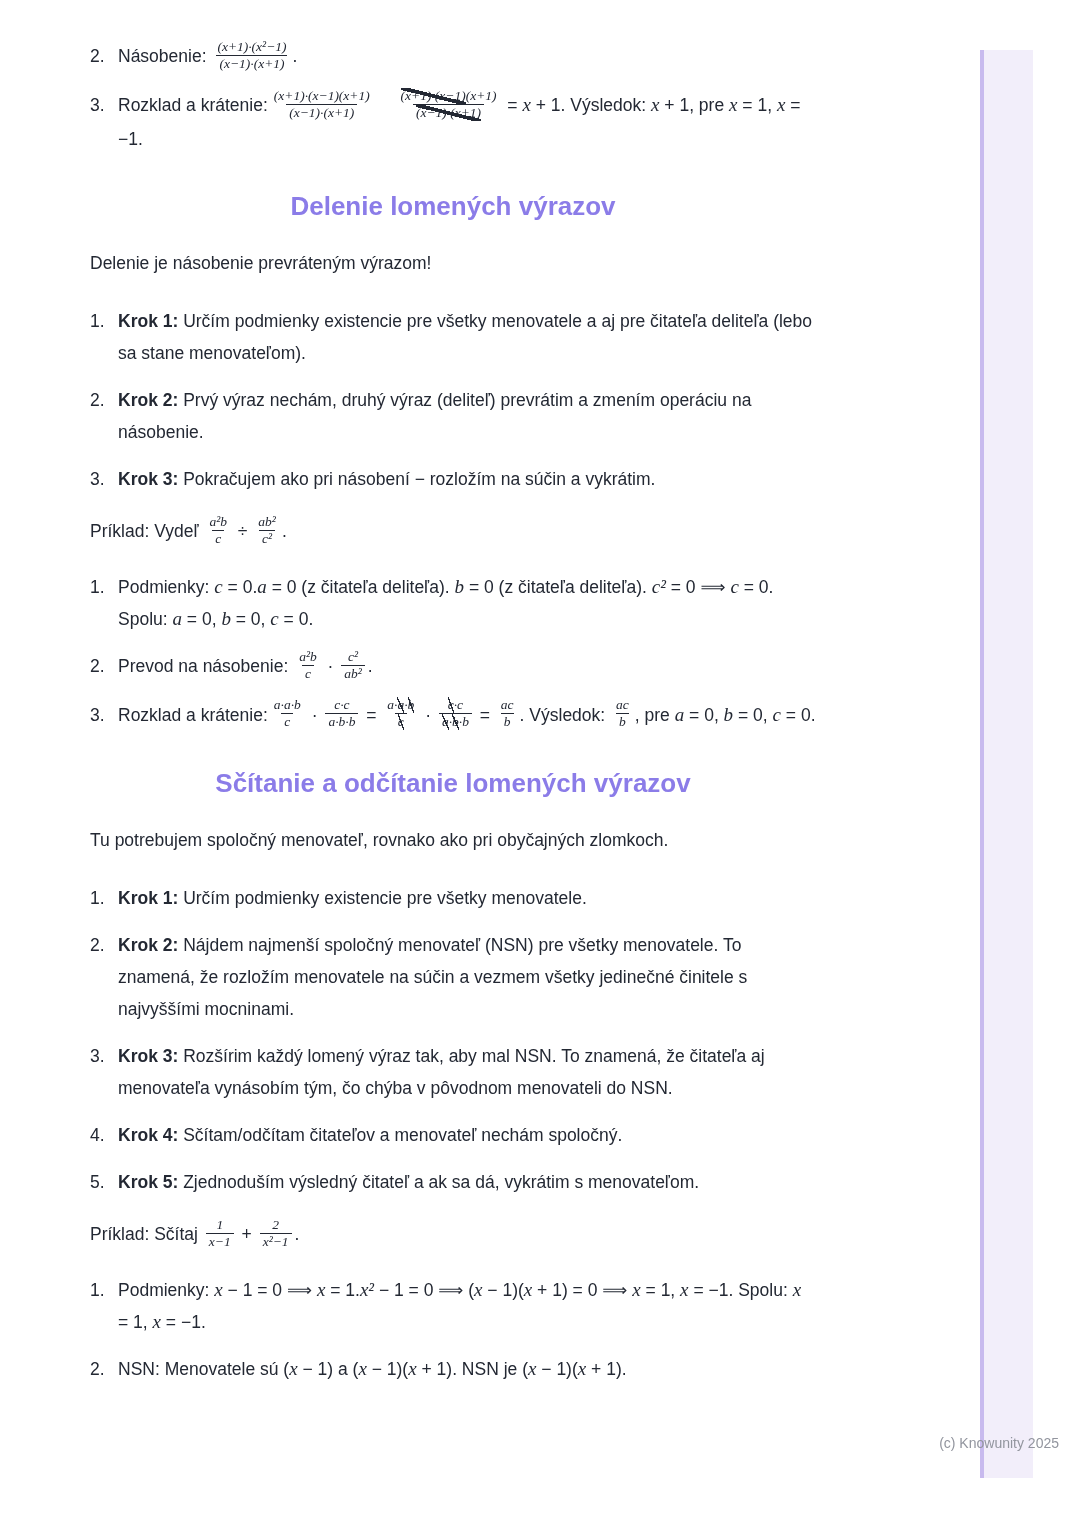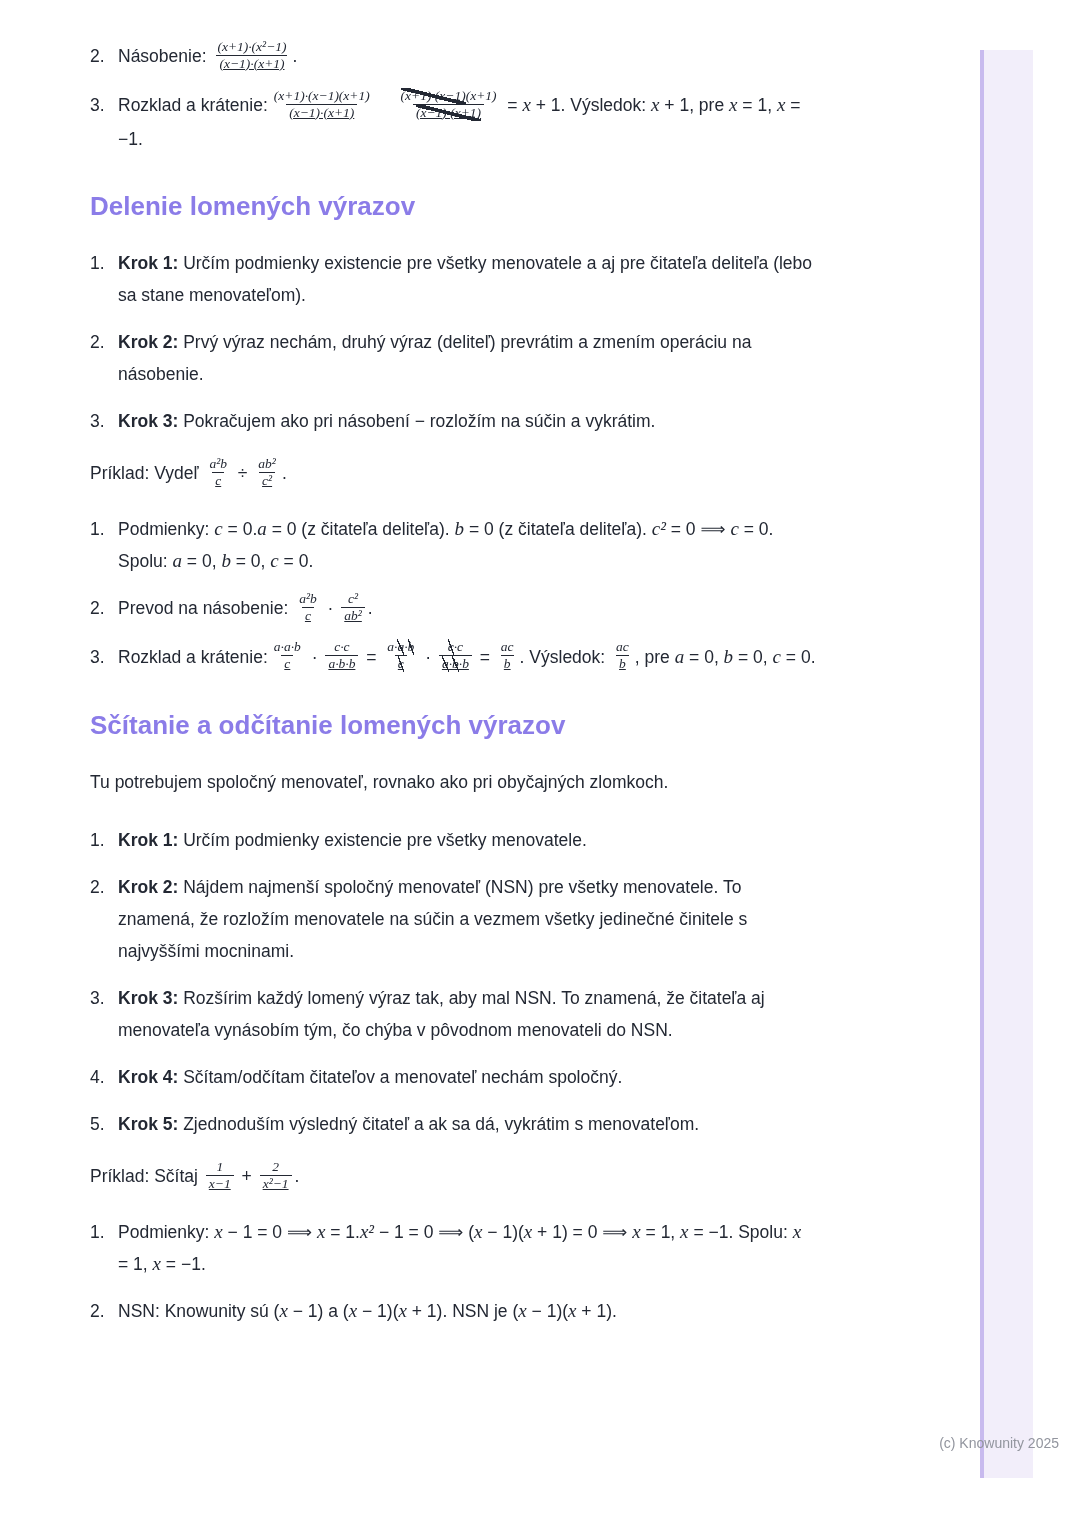--- a/index.html
+++ b/index.html
@@ -12,20 +12,21 @@
     color: var(--text, #232833);
   }
   .content {
     position: absolute; left: 90px; top: 40px; width: 726px;
     font-size: 17.5px; line-height: 32px;
   }
   .section-title {
     color: var(--heading, #8b7ce8);
     font-size: 26px; line-height: 34px; font-weight: 700;
     margin: 34px 0 24px 0;
+    text-align: center;
   }
   .lead { margin: 0 0 26px 0; }
   .steps { margin: 0 0 20px 0; }
   .li { display: flex; margin-bottom: 15px; }
   .li:last-child { margin-bottom: 0; }
   .num { flex: none; width: 28px; }
   .li-body { flex: 1; }
   .example { margin: 12px 0 22px 0; }
   .b { font-weight: 700; }
   .i { }
@@ -35,21 +36,21 @@
   }
   .sp { padding: 0 7px; }
   .frac {
     display: inline-flex; flex-direction: column; align-items: center;
     vertical-align: middle; margin: 0 3px; position: relative; top: -2px;
   }
   .frac .fn, .frac .fd {
     display: flex; justify-content: flex-start; align-items: baseline;
     line-height: 16px; padding: 0 3px;
   }
-  .frac .fd { border-top: 1.4px solid var(--text, #232833); text-decoration: underline; }
+  .frac .fd { border-top: 1.4px solid var(--text, #232833); }
   .frac .m { font-size: 13.5px; line-height: 16px; }
   .x {
     background-image: linear-gradient(to top right,
       transparent 44%, var(--text, #232833) 44%,
       var(--text, #232833) 56%, transparent 56%);
   }
   .edge-strip {
     position: absolute; top: 50px; right: 47px;
     width: 53px; height: 1428px; z-index: 1;
     background: var(--strip-fill, #f2eefa);
@@ -95,20 +96,21 @@
               <span class="m">(x+1)</span>
             </span>
             <span class="fd">
               <span class="m x">(x−1)·(x+1)</span>
             </span>
           </span><span> = </span><span class="m">x</span><span> + 1. Výsledok: </span><span class="m">x</span><span> + 1, pre </span><span class="m">x</span><span> = 1, </span><span class="m">x</span><span> = −1.</span></div>
     </div>
   </div>
 
   <h1 class="section-title">Delenie lomených výrazov</h1>
+  <p class="lead">Delenie je násobenie prevráteným výrazom!</p>
 
   <div class="steps">
     <div class="li">
       <span class="num">1.</span>
       <div class="li-body"><span class="b">Krok 1:</span><span> Určím podmienky existencie pre </span><span class="i">všetky</span><span> menovatele a </span><span class="i">aj pre čitateľa deliteľa</span><span> (lebo sa stane menovateľom).</span></div>
     </div>
     <div class="li">
       <span class="num">2.</span>
       <div class="li-body"><span class="b">Krok 2:</span><span> Prvý výraz nechám, druhý výraz (deliteľ) prevrátim a zmením operáciu na násobenie.</span></div>
     </div>
@@ -254,19 +256,19 @@
         </span>
       </span><span>.</span></p>
 
   <div class="steps">
     <div class="li">
       <span class="num">1.</span>
       <div class="li-body"><span>Podmienky: </span><span class="m">x</span><span> − 1 = 0 ⟹ </span><span class="m">x</span><span> = 1.</span><span class="m">x²</span><span> − 1 = 0 ⟹ (</span><span class="m">x</span><span> − 1)(</span><span class="m">x</span><span> + 1) = 0 ⟹ </span><span class="m">x</span><span> = 1, </span><span class="m">x</span><span> = −1. Spolu: </span><span class="m">x</span><span> = 1, </span><span class="m">x</span><span> = −1.</span></div>
     </div>
     <div class="li">
       <span class="num">2.</span>
-      <div class="li-body"><span>NSN: Knowunity sú (</span><span class="m">x</span><span> − 1) a (</span><span class="m">x</span><span> − 1)(</span><span class="m">x</span><span> + 1). NSN je (</span><span class="m">x</span><span> − 1)(</span><span class="m">x</span><span> + 1).</span></div>
+      <div class="li-body"><span>NSN: Menovatele sú (</span><span class="m">x</span><span> − 1) a (</span><span class="m">x</span><span> − 1)(</span><span class="m">x</span><span> + 1). NSN je (</span><span class="m">x</span><span> − 1)(</span><span class="m">x</span><span> + 1).</span></div>
     </div>
   </div>
 
 </div>
 
 <div class="footer">(c) Knowunity 2025</div>
 
 </body></html>

